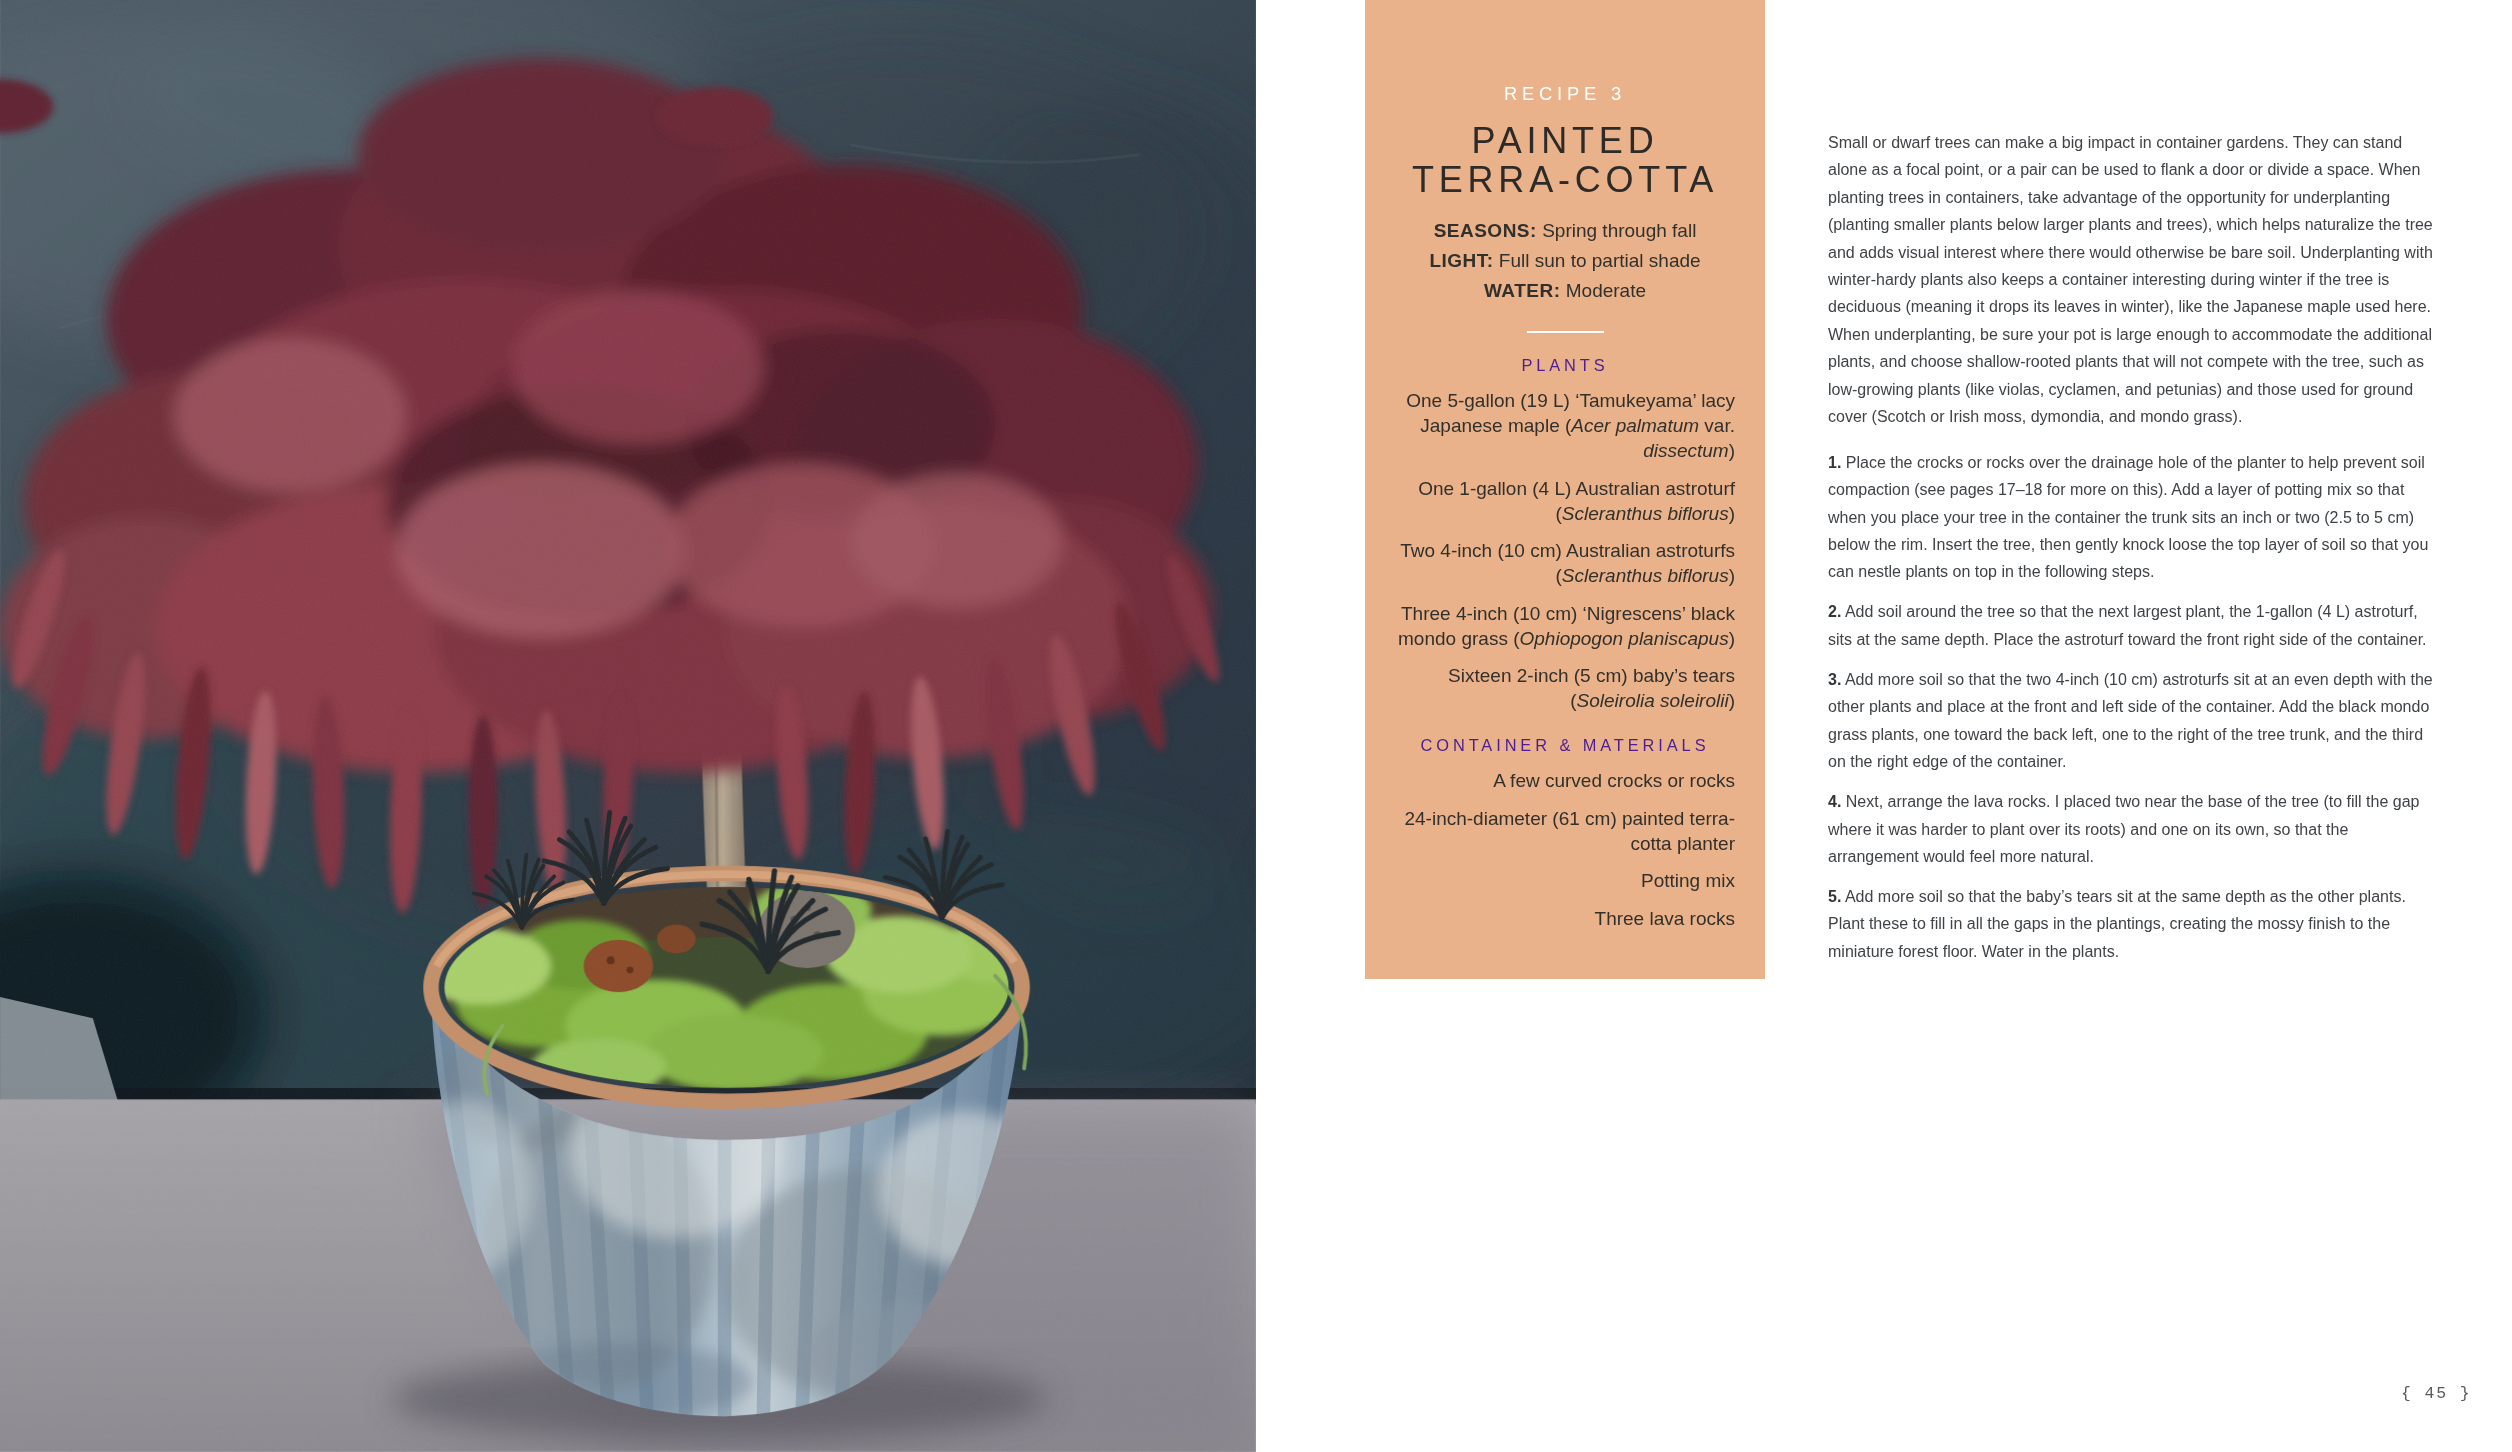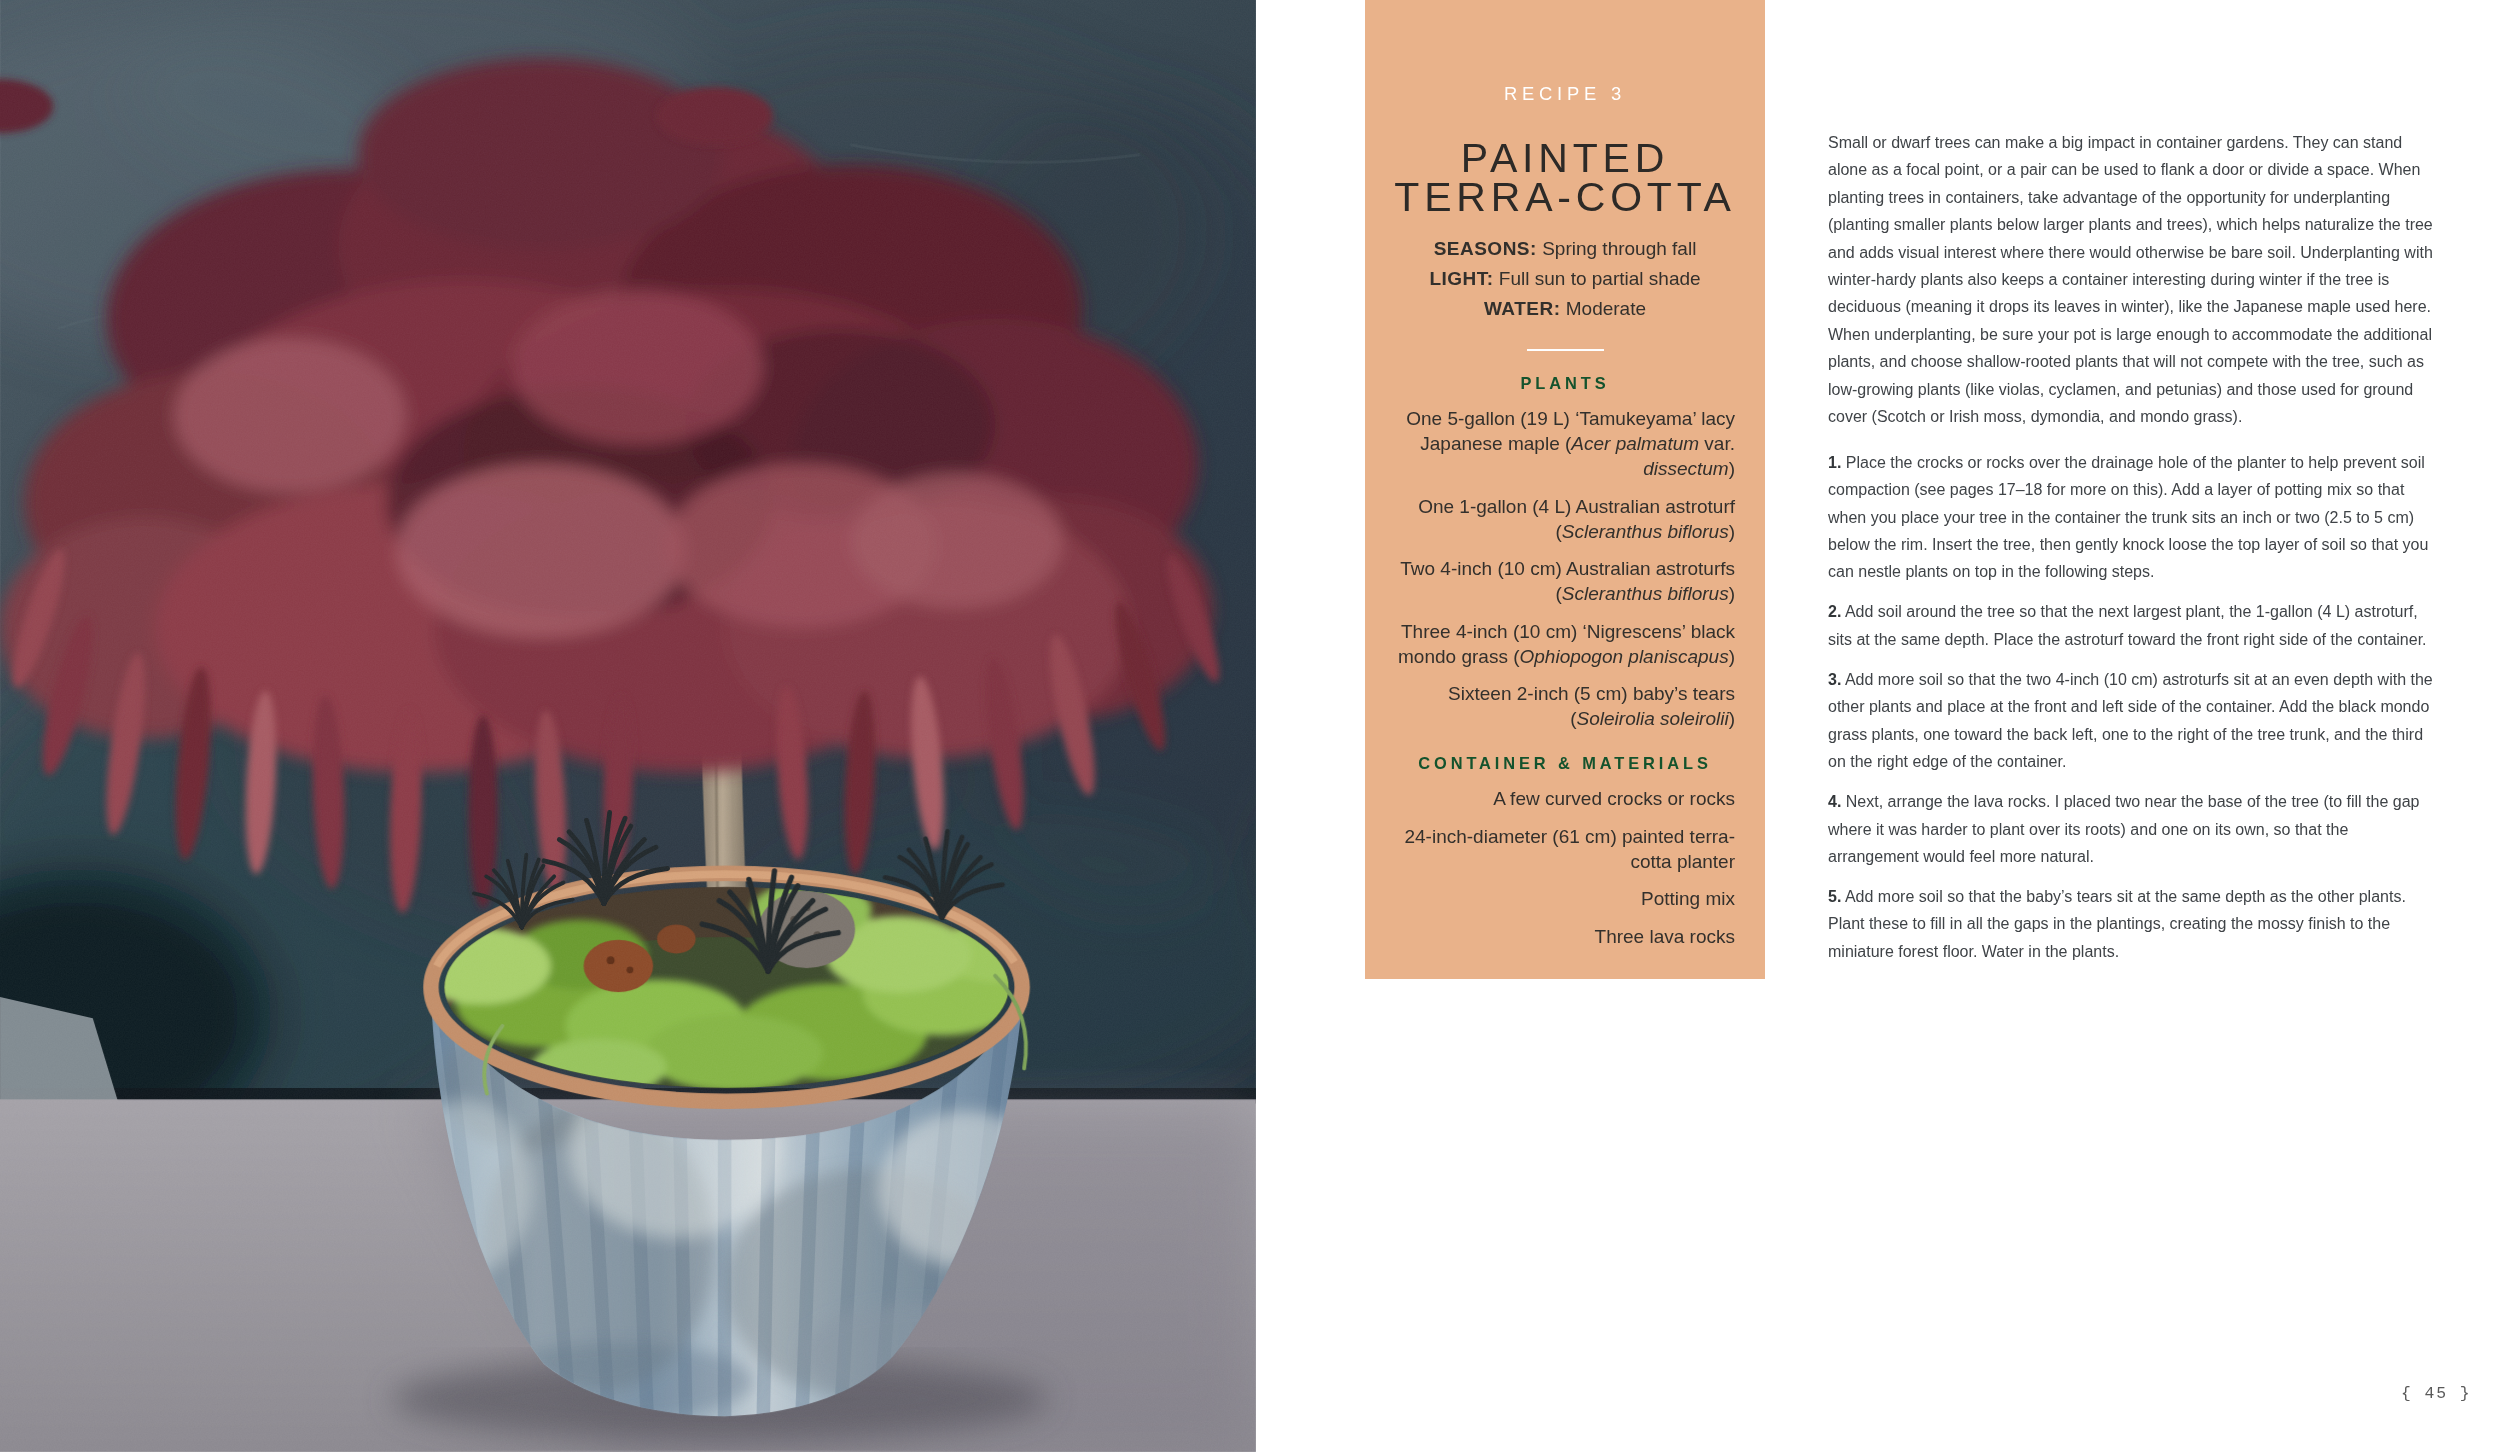--- a/index.html
+++ b/index.html
@@ -5,27 +5,27 @@
   html,body{margin:0;padding:0;background:#ffffff;}
   .canvas{position:relative;width:2512px;height:1452px;background:#ffffff;overflow:hidden;
           font-family:"Liberation Sans", sans-serif;}
   .photo{position:absolute;left:0;top:0;width:1256px;height:1452px;}
   .page{position:absolute;left:1256px;top:0;width:1256px;height:1452px;background:#ffffff;border-radius:8px;}
 
   
   .card{position:absolute;left:109px;top:0;width:400px;height:979px;background:#e9b28a;
         text-align:center;box-sizing:border-box;padding:83px 29px 0 29px;color:#33302c;}
   .eyebrow{font-size:18.4px;letter-spacing:4.8px;color:#ffffff;font-weight:400;}
-  .card-title{margin:34px 0 0 0;font-size:41px;font-weight:400;letter-spacing:4.8px;
+  .card-title{margin:16px 0 0 0;font-size:36px;font-weight:400;letter-spacing:4.8px;
               color:#2d2a27;line-height:39px;}
   .meta{margin-top:17px;}
   .meta-line{font-size:19px;line-height:30px;color:#33302c;}
   .meta-line b{font-weight:700;letter-spacing:0.5px;}
   .divider{width:77px;height:2.4px;background:#ffffff;margin:25px auto 0 auto;}
-  .sec-label{margin-top:23px;font-size:16.4px;font-weight:700;letter-spacing:3.9px;color:#14532d;}
+  .sec-label{margin-top:23px;font-size:16.4px;font-weight:400;letter-spacing:3.9px;color:#4c1d95;}
   .card-list{margin-top:1.9px;text-align:right;}
   .card-item{font-size:19px;line-height:25px;margin:12.6px auto 0 auto;max-width:340px;color:#33302c;}
   .card-item i{font-style:italic;}
 
   
   .bodycol{position:absolute;left:572px;top:129px;width:611px;color:#3f4347;
            font-size:16px;line-height:27.4px;}
   .intro{margin:0 0 18.4px 0;}
   .step{margin:0 0 12.6px 0;}
   .step b{font-weight:700;color:#323639;}

